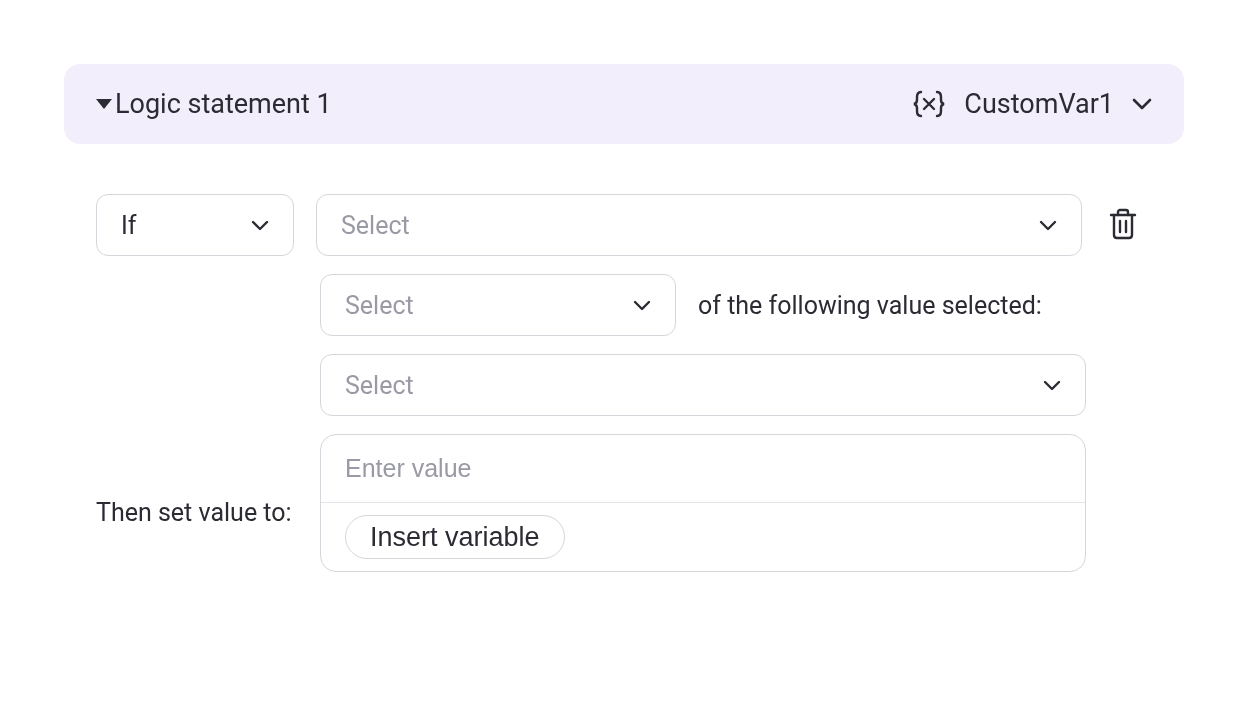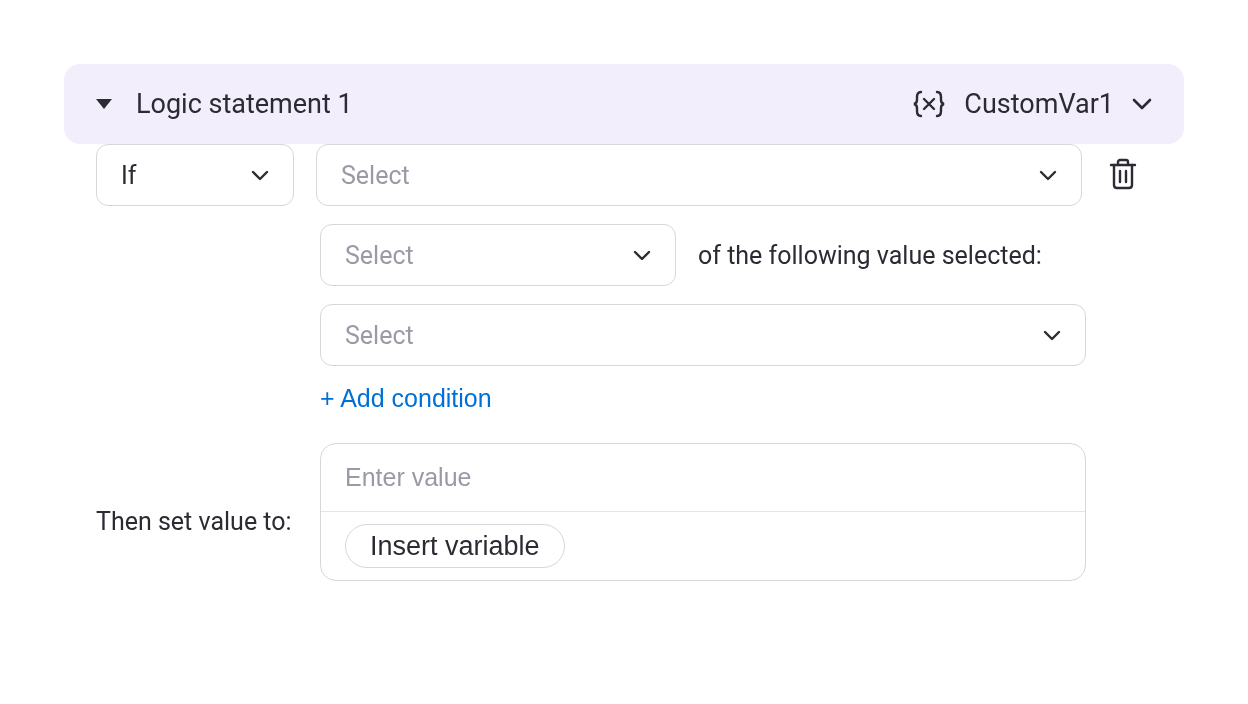--- a/index.html
+++ b/index.html
@@ -27,21 +27,21 @@
       border-radius: 16px;
       height: 80px;
       display: flex;
       align-items: center;
       justify-content: space-between;
       padding: 0 32px;
     }
     .header-left {
       display: flex;
       align-items: center;
-      gap: 24px;
+      gap: 3px;
     }
     .triangle-down {
       width: 0;
       height: 0;
       border-left: 8px solid transparent;
       border-right: 8px solid transparent;
       border-top: 10px solid #2b2b33;
     }
     .header-title {
       font-size: 27px;
@@ -62,20 +62,21 @@
     }
     .var-name {
       font-size: 27px;
       font-weight: 400;
       color: #2b2b33;
     }
     .chevron-down {
       display: inline-block;
     }
     .content-area {
+      padding-top: 50px;
       padding-left: 32px;
     }
     .row {
       display: flex;
       align-items: center;
       gap: 22px;
       margin-bottom: 18px;
     }
     .row-indent {
       margin-left: 224px;
@@ -267,25 +268,20 @@
       <div class="select-box select-box-large">
         <span class="select-placeholder">Select</span>
         <span>
           <svg width="18" height="11" viewBox="0 0 18 11" fill="none">
             <path d="M2 2 L9 9 L16 2" stroke="#2b2b33" stroke-width="2.4" stroke-linecap="round" stroke-linejoin="round" fill="none"></path>
           </svg>
         </span>
       </div>
     </div>
 
-    <div class="row-indent">
-      <button class="add-condition">
-        <span>+ Add condition</span>
-      </button>
-    </div>
 
     <div class="then-row">
       <span class="then-label">Then set value to:</span>
       <div class="value-container">
         <div class="value-input-area">
           <input type="text" class="value-input" placeholder="Enter value" style="">
         </div>
         <div class="value-toolbar">
           <button class="insert-var-btn">Insert variable</button>
         </div>

